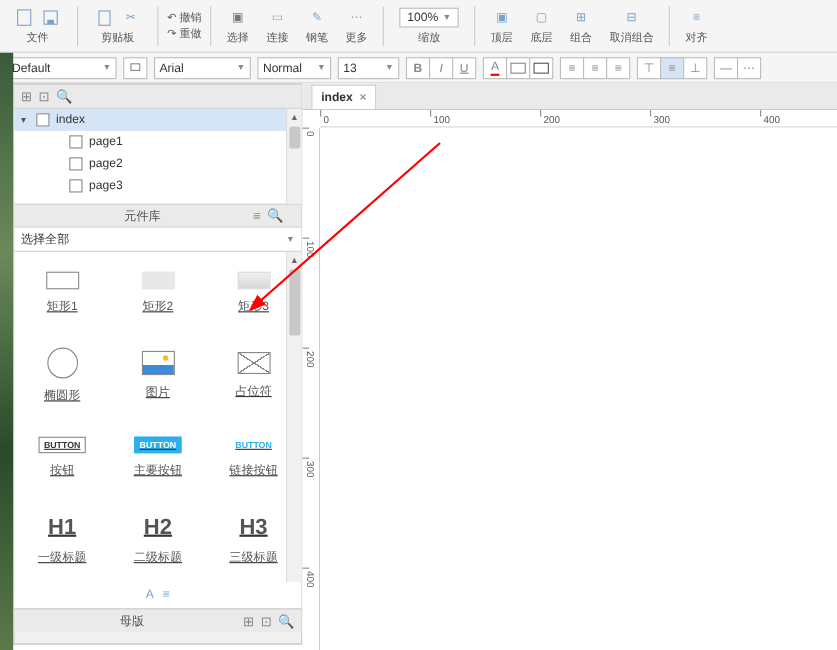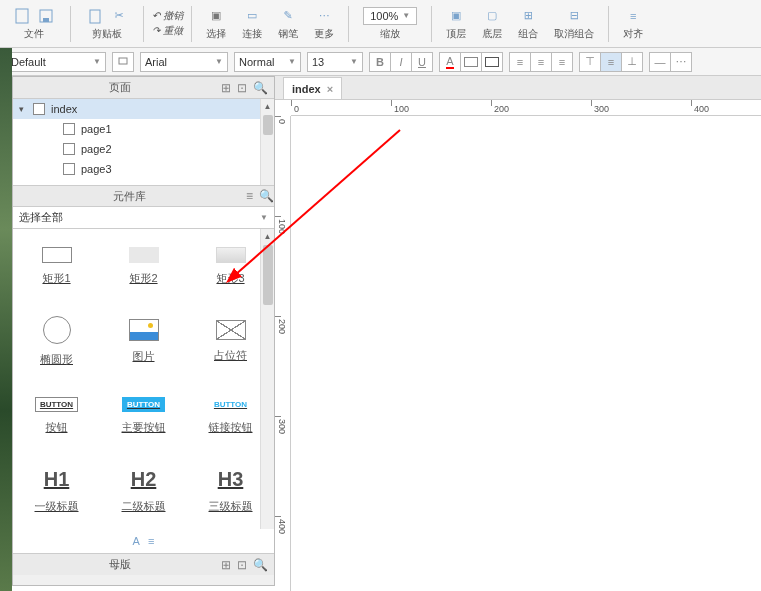--- a/index.html
+++ b/index.html
@@ -5,21 +5,21 @@
 * { box-sizing: border-box; margin: 0; padding: 0; font-family: Arial, "Microsoft YaHei", sans-serif; }
 body { background: #fff; font-size: 11px; color: #333; width: 761px; height: 591px; overflow: hidden; position: relative; }
 
 
 .toolbar { height: 48px; background: #f5f5f5; border-bottom: 1px solid #ccc; display: flex; align-items: center; padding: 0 6px; gap: 4px; }
 .tool-group { display: flex; flex-direction: column; align-items: center; justify-content: center; padding: 2px 6px; }
 .tool-group-row { display: flex; gap: 4px; }
 .tool-icon { width: 20px; height: 18px; display: flex; align-items: center; justify-content: center; color: #7aa3cc; }
 .tool-label { font-size: 10px; color: #555; margin-top: 2px; }
 .divider { width: 1px; height: 36px; background: #ccc; margin: 0 4px; }
-.tool-col { display: flex; flex-direction: column; gap: 1px; font-size: 10px; color: #555; font-style: italic; }
+.tool-col { display: flex; flex-direction: column; gap: 1px; font-size: 10px; color: #555; }
 .tool-col span { cursor: pointer; }
 .zoom-box { border: 1px solid #bbb; background: #fff; padding: 2px 6px; font-size: 11px; display: flex; align-items: center; gap: 4px; }
 
 
 .format-bar { height: 28px; background: #f5f5f5; border-bottom: 1px solid #ccc; display: flex; align-items: center; padding: 0 6px; gap: 6px; }
 .select { border: 1px solid #bbb; background: #fff; height: 20px; padding: 0 4px; font-size: 11px; display: flex; align-items: center; justify-content: space-between; }
 .select .arrow { color: #888; font-size: 8px; margin-left: 4px; }
 .fmt-btn { width: 22px; height: 20px; border: 1px solid #bbb; background: #fff; display: flex; align-items: center; justify-content: center; font-size: 11px; color: #888; }
 .fmt-btn.active { background: #d5e5f5; }
 .fmt-group { display: flex; }
@@ -34,21 +34,21 @@
 .panel-header .title { flex: 1; text-align: center; font-size: 11px; color: #555; }
 .panel-header .hdr-icons { display: flex; gap: 6px; color: #888; font-size: 12px; }
 .page-tree { background: #fff; }
 .page-node { height: 20px; display: flex; align-items: center; padding-left: 6px; font-size: 11px; }
 .page-node.root { padding-left: 20px; background: #d5e5f5; }
 .page-node.child { padding-left: 50px; }
 .page-node .arrow { position: absolute; left: 6px; font-size: 9px; color: #555; }
 .page-node .doc-icon { width: 12px; height: 12px; margin-right: 6px; border: 1px solid #888; background: #fff; position: relative; }
 .page-node.root { position: relative; }
 
-.lib-header { height: 22px; background: #eaeaea; border-top: 1px solid #ccc; border-bottom: 1px solid #ccc; display: flex; align-items: center; padding: 0 0; }
+.lib-header { height: 22px; background: #eaeaea; border-top: 1px solid #ccc; border-bottom: 1px solid #ccc; display: flex; align-items: center; padding: 0 16px; }
 .lib-select { height: 22px; background: #fff; border-bottom: 1px solid #ccc; display: flex; align-items: center; padding: 0 6px; font-size: 11px; }
 .lib-select .arrow { margin-left: auto; color: #888; font-size: 8px; }
 
 .widget-grid { background: #fff; overflow-y: auto; height: 300px; display: grid; grid-template-columns: repeat(3, 1fr); }
 .widget-cell { height: 74px; display: flex; flex-direction: column; align-items: center; justify-content: center; gap: 8px; text-decoration: underline; }
 .widget-cell .lbl { font-size: 11px; color: #555; }
 .shape-rect { width: 30px; height: 16px; border: 1px solid #888; background: #fff; }
 .shape-rect.grey { background: #e8e8e8; border-color: #e8e8e8; }
 .shape-rect.grad { background: linear-gradient(#f0f0f0, #d8d8d8); border-color: #d8d8d8; }
 .shape-circle { width: 28px; height: 28px; border: 1px solid #888; border-radius: 50%; }
@@ -229,21 +229,20 @@
     <div class="fmt-btn">—</div>
     <div class="fmt-btn">⋯</div>
   </div>
 </div>
 
 <div class="bg-strip"></div>
 
 <div class="left-panel">
 
   <div class="panel-header">
-    <span class="title">页面</span>
     <div class="hdr-icons">
       <span>⊞</span>
       <span>⊡</span>
       <span>🔍</span>
     </div>
   </div>
   <div class="page-tree" style="position:relative;height:86px">
     <div class="page-node root">
       <span class="arrow">▾</span>
       <span class="doc-icon"></span>

